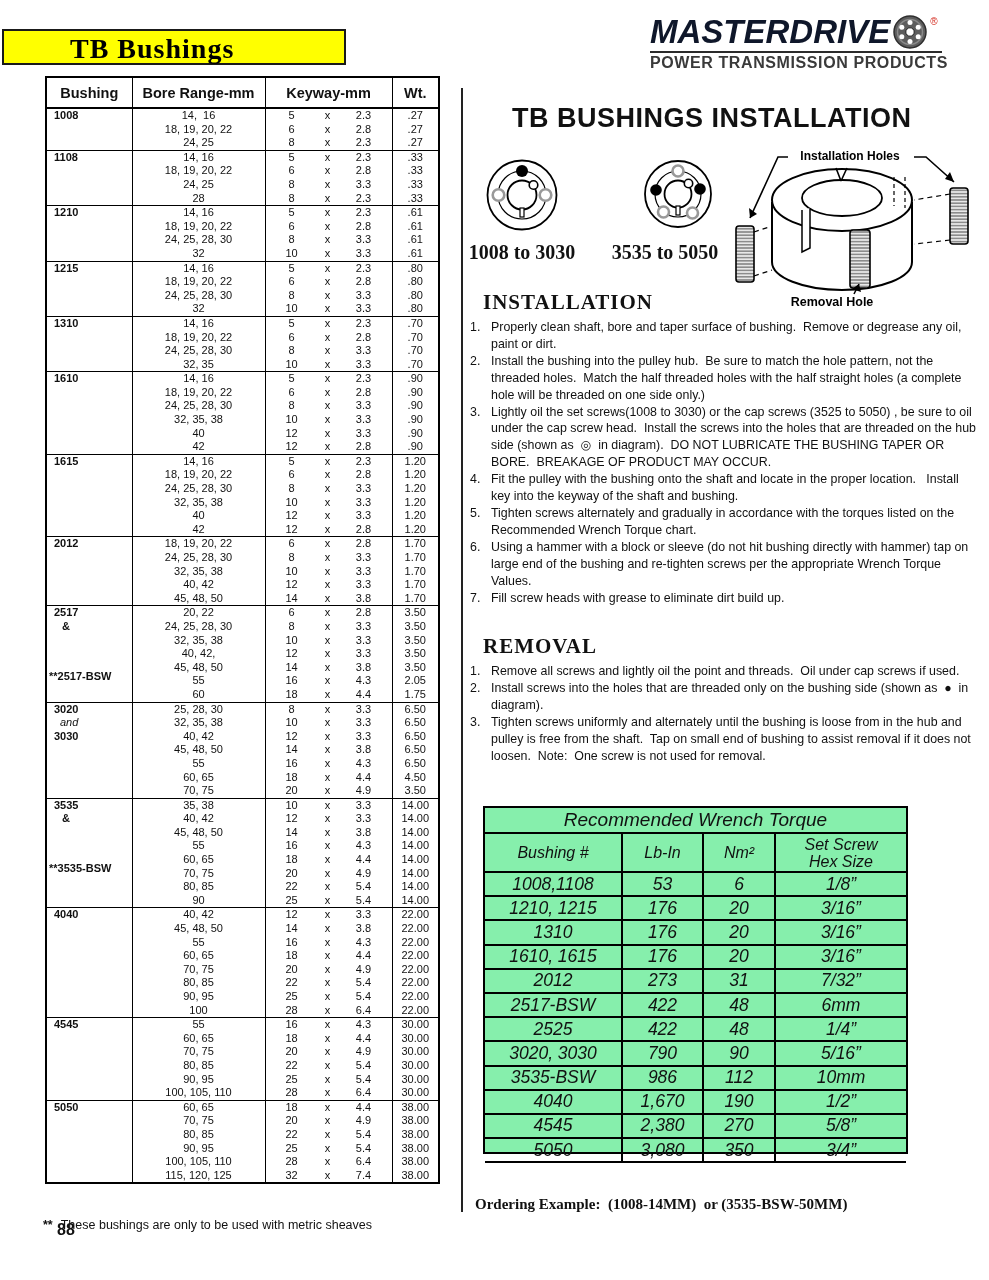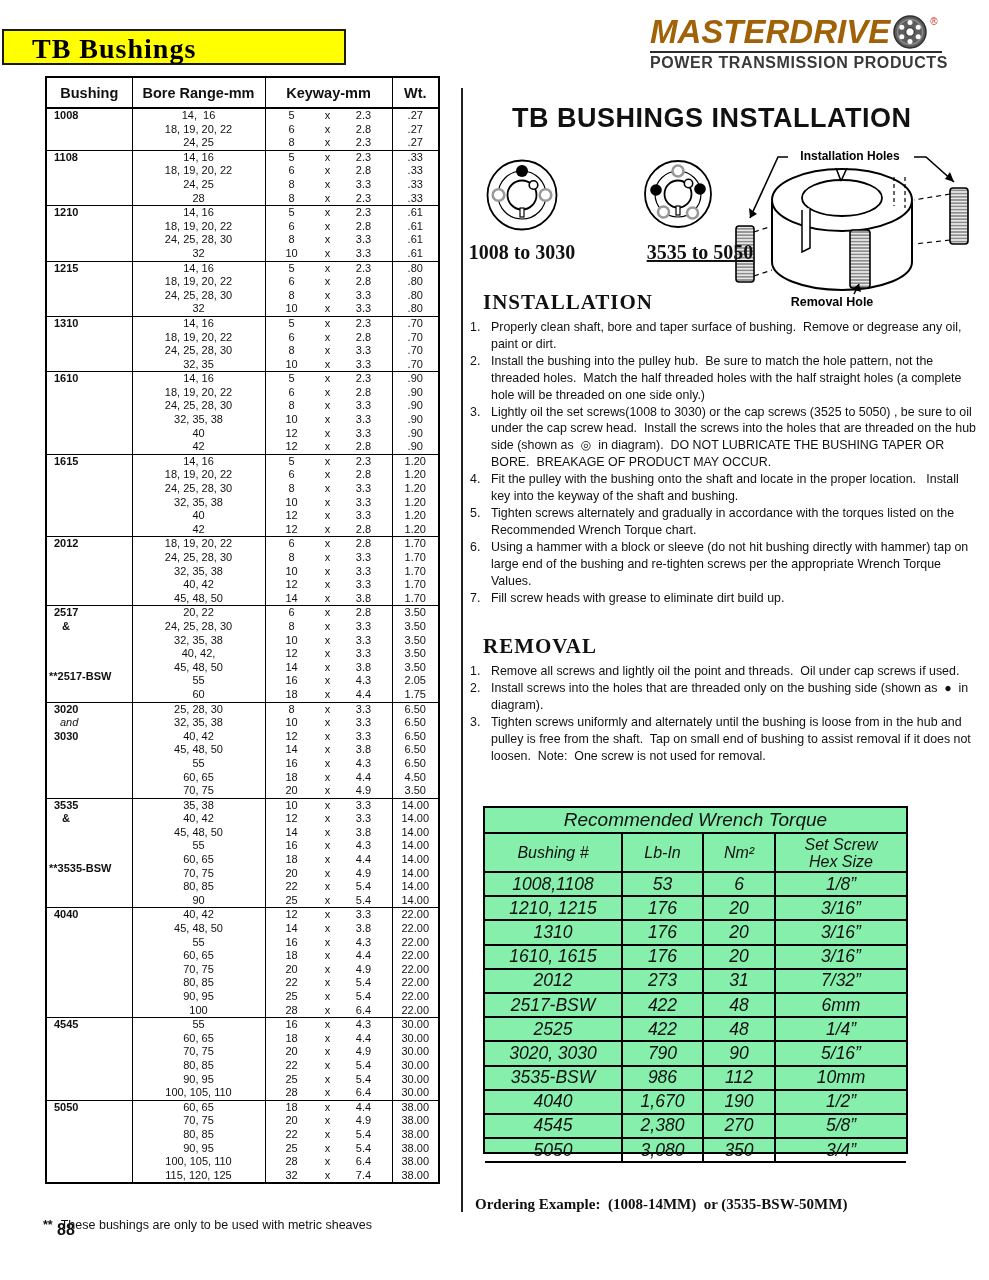--- a/index.html
+++ b/index.html
@@ -6,29 +6,29 @@
   body{
     width:989px;height:1280px;position:relative;background:#ffffff;
     font-family:"Liberation Sans",sans-serif;color:#111;
     -webkit-font-smoothing:antialiased;
   }
   
   .banner{
     position:absolute;left:2px;top:29px;width:344px;height:36px;
     background:#ffff00;border:2px solid #1a1a1a;
     font-family:"Liberation Serif",serif;font-weight:bold;font-size:28px;
-    line-height:36px;padding-left:28px;letter-spacing:1px;color:#000;
+    line-height:36px;padding-left:66px;letter-spacing:1px;color:#000;
     box-sizing:border-box;
   }
   
   .logo{position:absolute;left:650px;top:14px;width:292px;}
   .logo-row{display:flex;align-items:center;gap:2px;}
   .brand{
     font-family:"Liberation Sans",sans-serif;font-style:italic;font-weight:bold;
-    font-size:33px;color:#a16207;letter-spacing:0px;line-height:34px;white-space:nowrap;
+    font-size:33px;color:#0f172a;letter-spacing:0px;line-height:34px;white-space:nowrap;
   }
   .reg{color:#d3291d;font-size:10px;vertical-align:top;font-style:normal;align-self:flex-start;margin-top:2px;}
   .tagline{
     border-top:2px solid #2b2b2b;margin-top:1px;padding-top:1px;
     font-weight:bold;font-size:16px;color:#3a3a3a;letter-spacing:0.6px;white-space:nowrap;
   }
   
   table.bush-table{
     position:absolute;left:45px;top:76px;border-collapse:collapse;
     border:2px solid #000;table-layout:fixed;
@@ -61,21 +61,21 @@
   
   .inst-title{
     position:absolute;left:512px;top:103px;font-size:27px;font-weight:bold;
     letter-spacing:0.5px;white-space:nowrap;
   }
   .diag-label{
     position:absolute;top:241px;font-family:"Liberation Serif",serif;font-weight:bold;
     font-size:20px;text-align:center;white-space:nowrap;
   }
   #lbl1{left:466px;width:112px;}
-  #lbl2{left:644px;width:112px;text-decoration:underline;}
+  #lbl2{left:609px;width:112px;}
   .svgbox{position:absolute;}
   .sec-head{
     position:absolute;font-family:"Liberation Serif",serif;font-weight:bold;
     font-size:21px;letter-spacing:1px;white-space:nowrap;
   }
   #inst-head{left:483px;top:290px;}
   #rem-head{left:483px;top:634px;}
   .steps{position:absolute;width:510px;font-size:12.4px;line-height:16.9px;}
   #inst-steps{left:470px;top:319px;}
   #rem-steps{left:470px;top:663px;}

